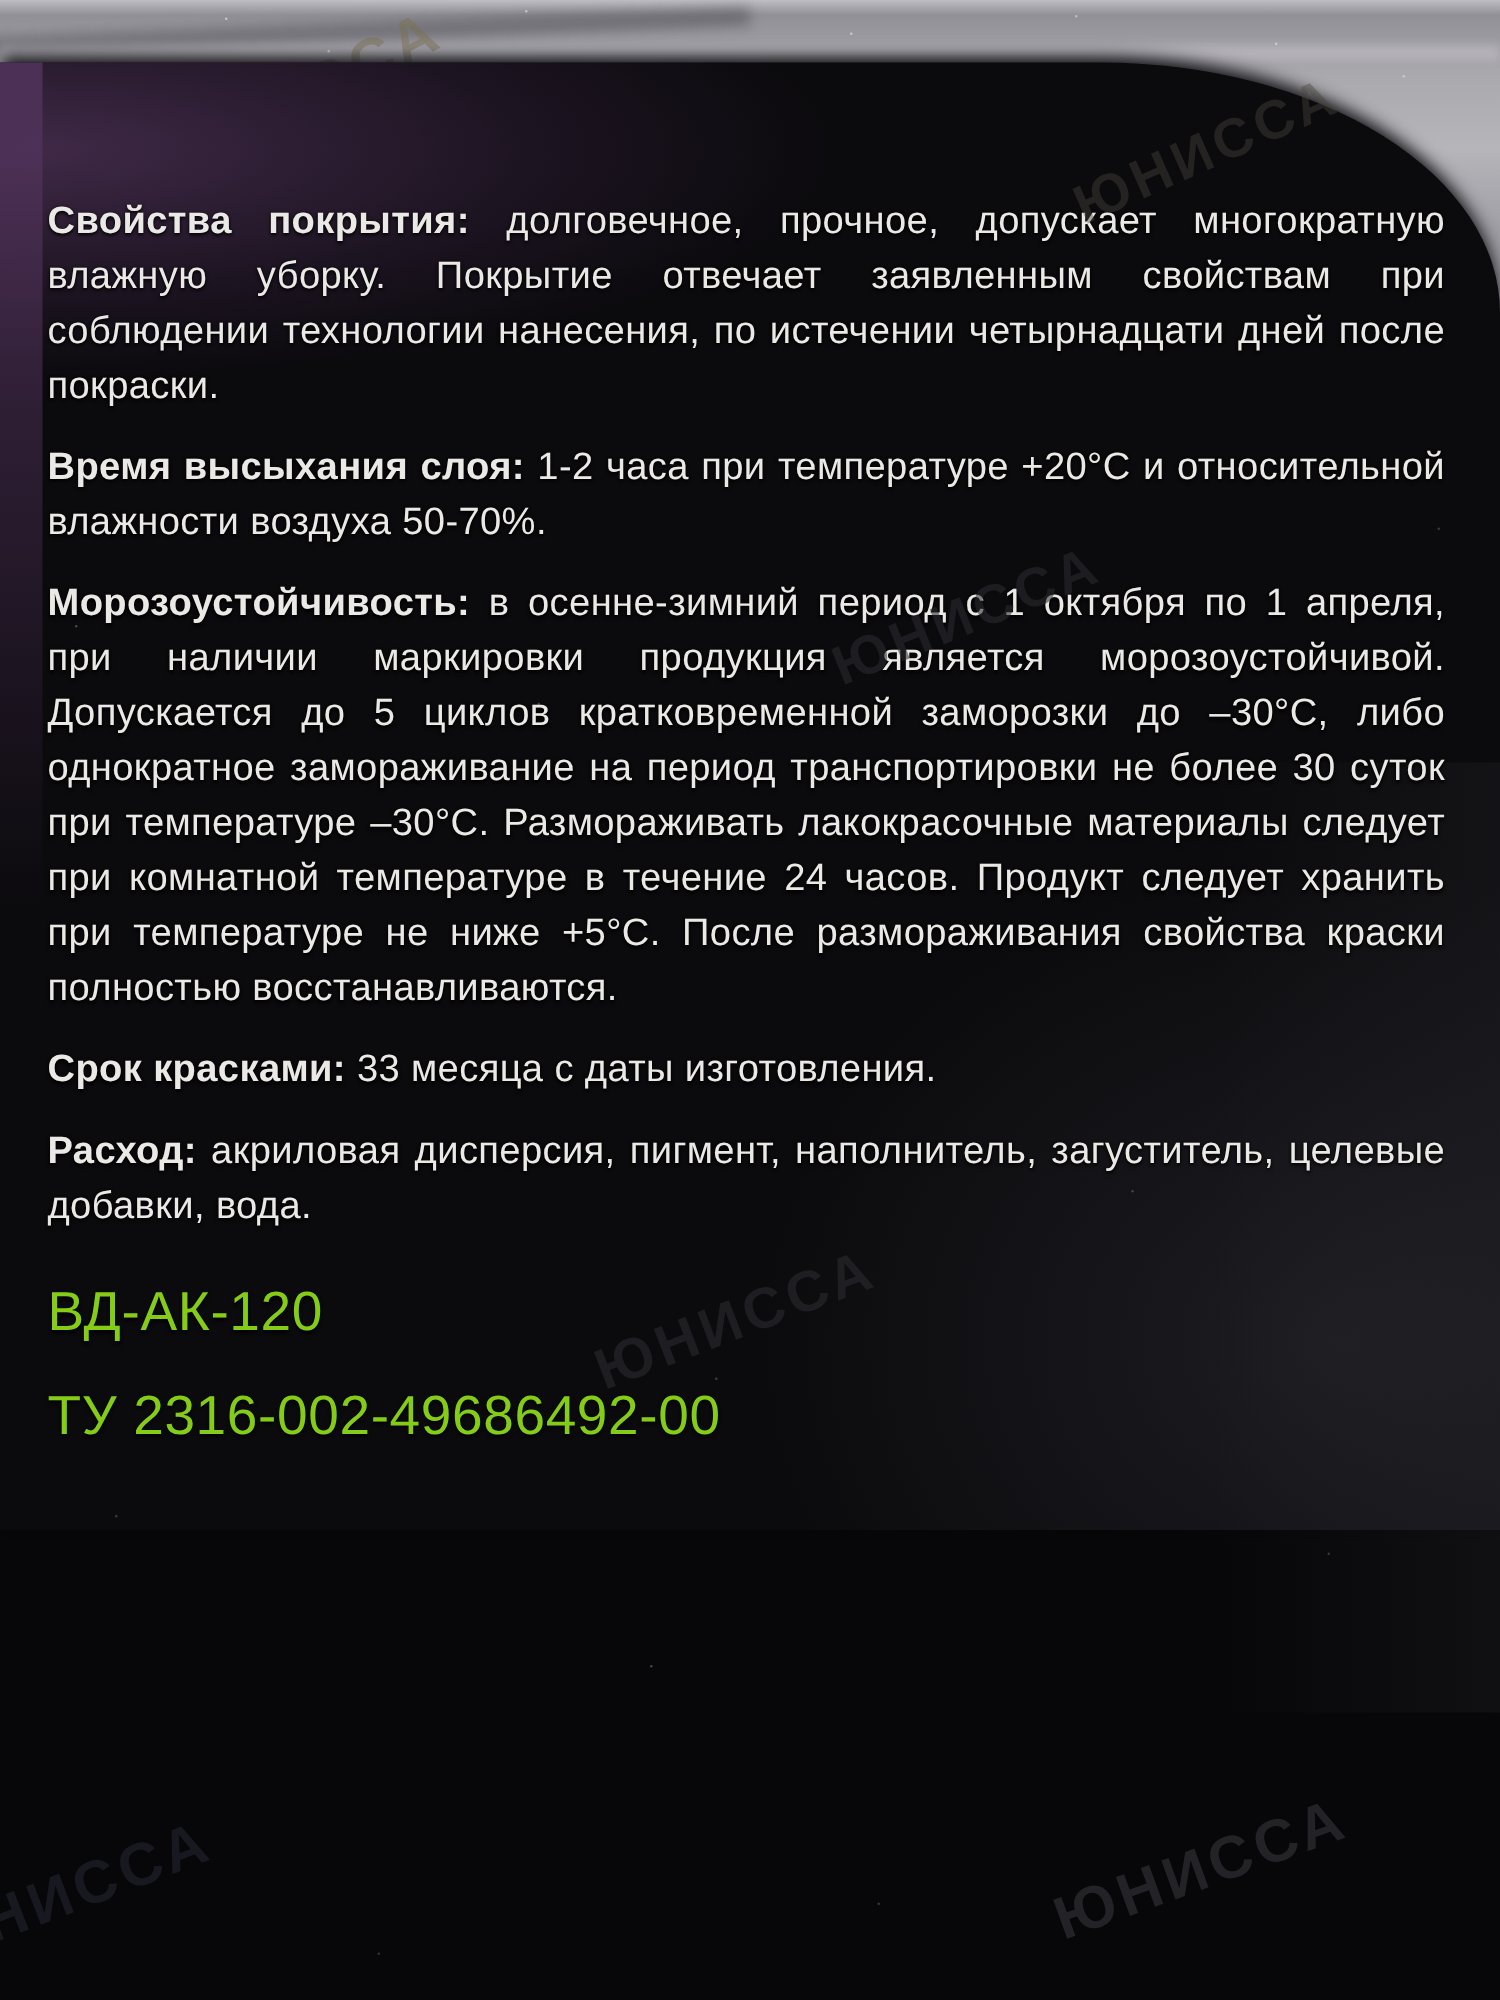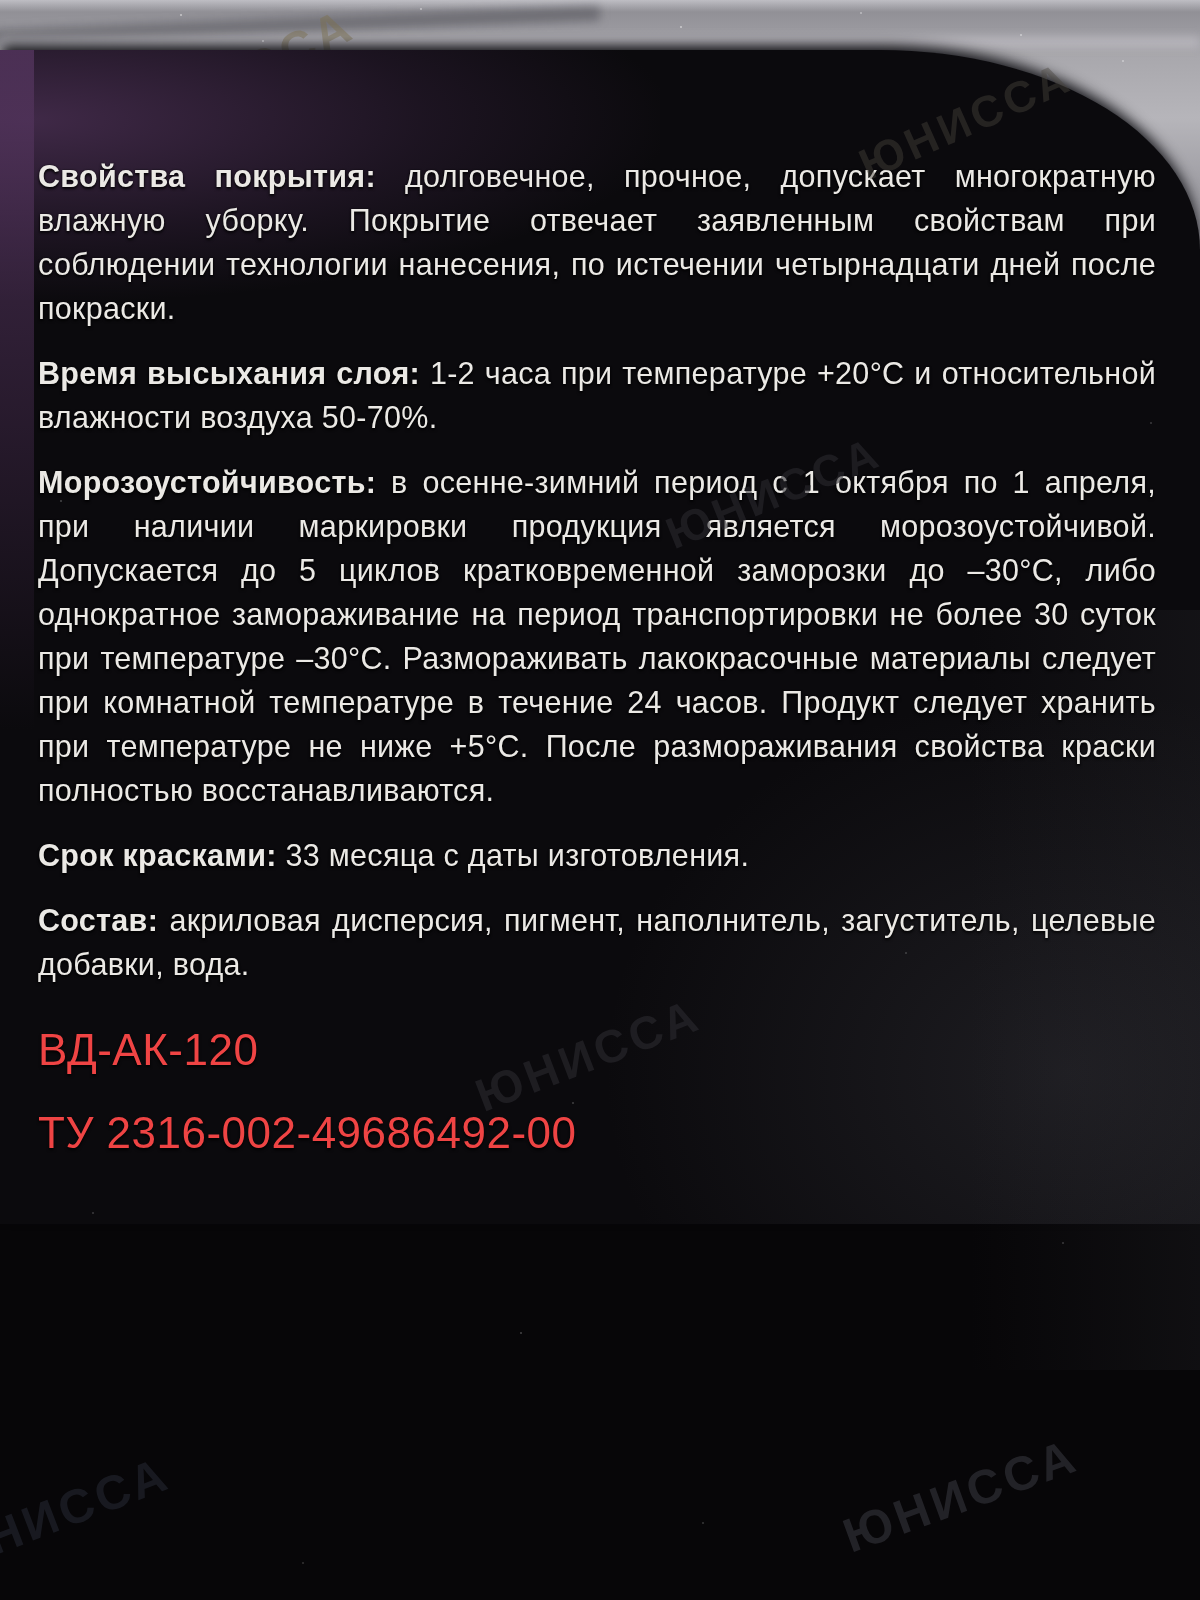--- a/index.html
+++ b/index.html
@@ -52,21 +52,21 @@
   .content { position:absolute; left:38px; top:104px; width:1118px; }
   .para {
     margin:0 0 21px 0; font-size:30.5px; line-height:44px;
     color:#ebe9e5; letter-spacing:.3px; text-align:justify;
     text-shadow:0 2px 3px rgba(0,0,0,.9), 0 0 2px rgba(0,0,0,.6);
     font-weight:400;
   }
   .lbl { font-weight:700; }
   .codes { margin-top:34px; }
   .code {
-    font-size:44px; line-height:60px; color:#ef4444; letter-spacing:.5px;
+    font-size:44px; line-height:60px; color:#84cc16; letter-spacing:.5px;
     text-shadow:0 2px 3px rgba(0,0,0,.9);
   }
   .code + .code { margin-top:23px; }
   
   .wm {
     position:absolute; font-weight:700; white-space:nowrap; pointer-events:none;
     letter-spacing:4px;
   }
   .wm-1 { left:118px; top:50px;  font-size:48px; color:#7d6f46; opacity:.40; transform:rotate(-27deg); }
   .wm-2 { left:852px; top:96px;  font-size:44px; color:#4a463e; opacity:.42; transform:rotate(-24deg); }
@@ -120,21 +120,21 @@
       </p>
       <p class="para">
         <span class="lbl">Морозоустойчивость:</span>
         <span class="txt">в осенне-зимний период с 1 октября по 1 апреля, при наличии маркировки продукция является морозоустойчивой. Допускается до 5 циклов кратковременной заморозки до –30°С, либо однократное замораживание на период транспортировки не более 30 суток при температуре –30°С. Размораживать лакокрасочные материалы следует при комнатной температуре в течение 24 часов. Продукт следует хранить при температуре не ниже +5°С. После размораживания свойства краски полностью восстанавливаются.</span>
       </p>
       <p class="para">
         <span class="lbl">Срок красками:</span>
         <span class="txt">33 месяца с даты изготовления.</span>
       </p>
       <p class="para">
-        <span class="lbl">Состав:</span>
+        <span class="lbl">Расход:</span>
         <span class="txt">акриловая дисперсия, пигмент, наполнитель, загуститель, целевые добавки, вода.</span>
       </p>
 
       <div class="codes">
         <div class="code">ВД-АК-120</div>
         <div class="code">ТУ 2316-002-49686492-00</div>
       </div>
     </div>
   </div>
 

